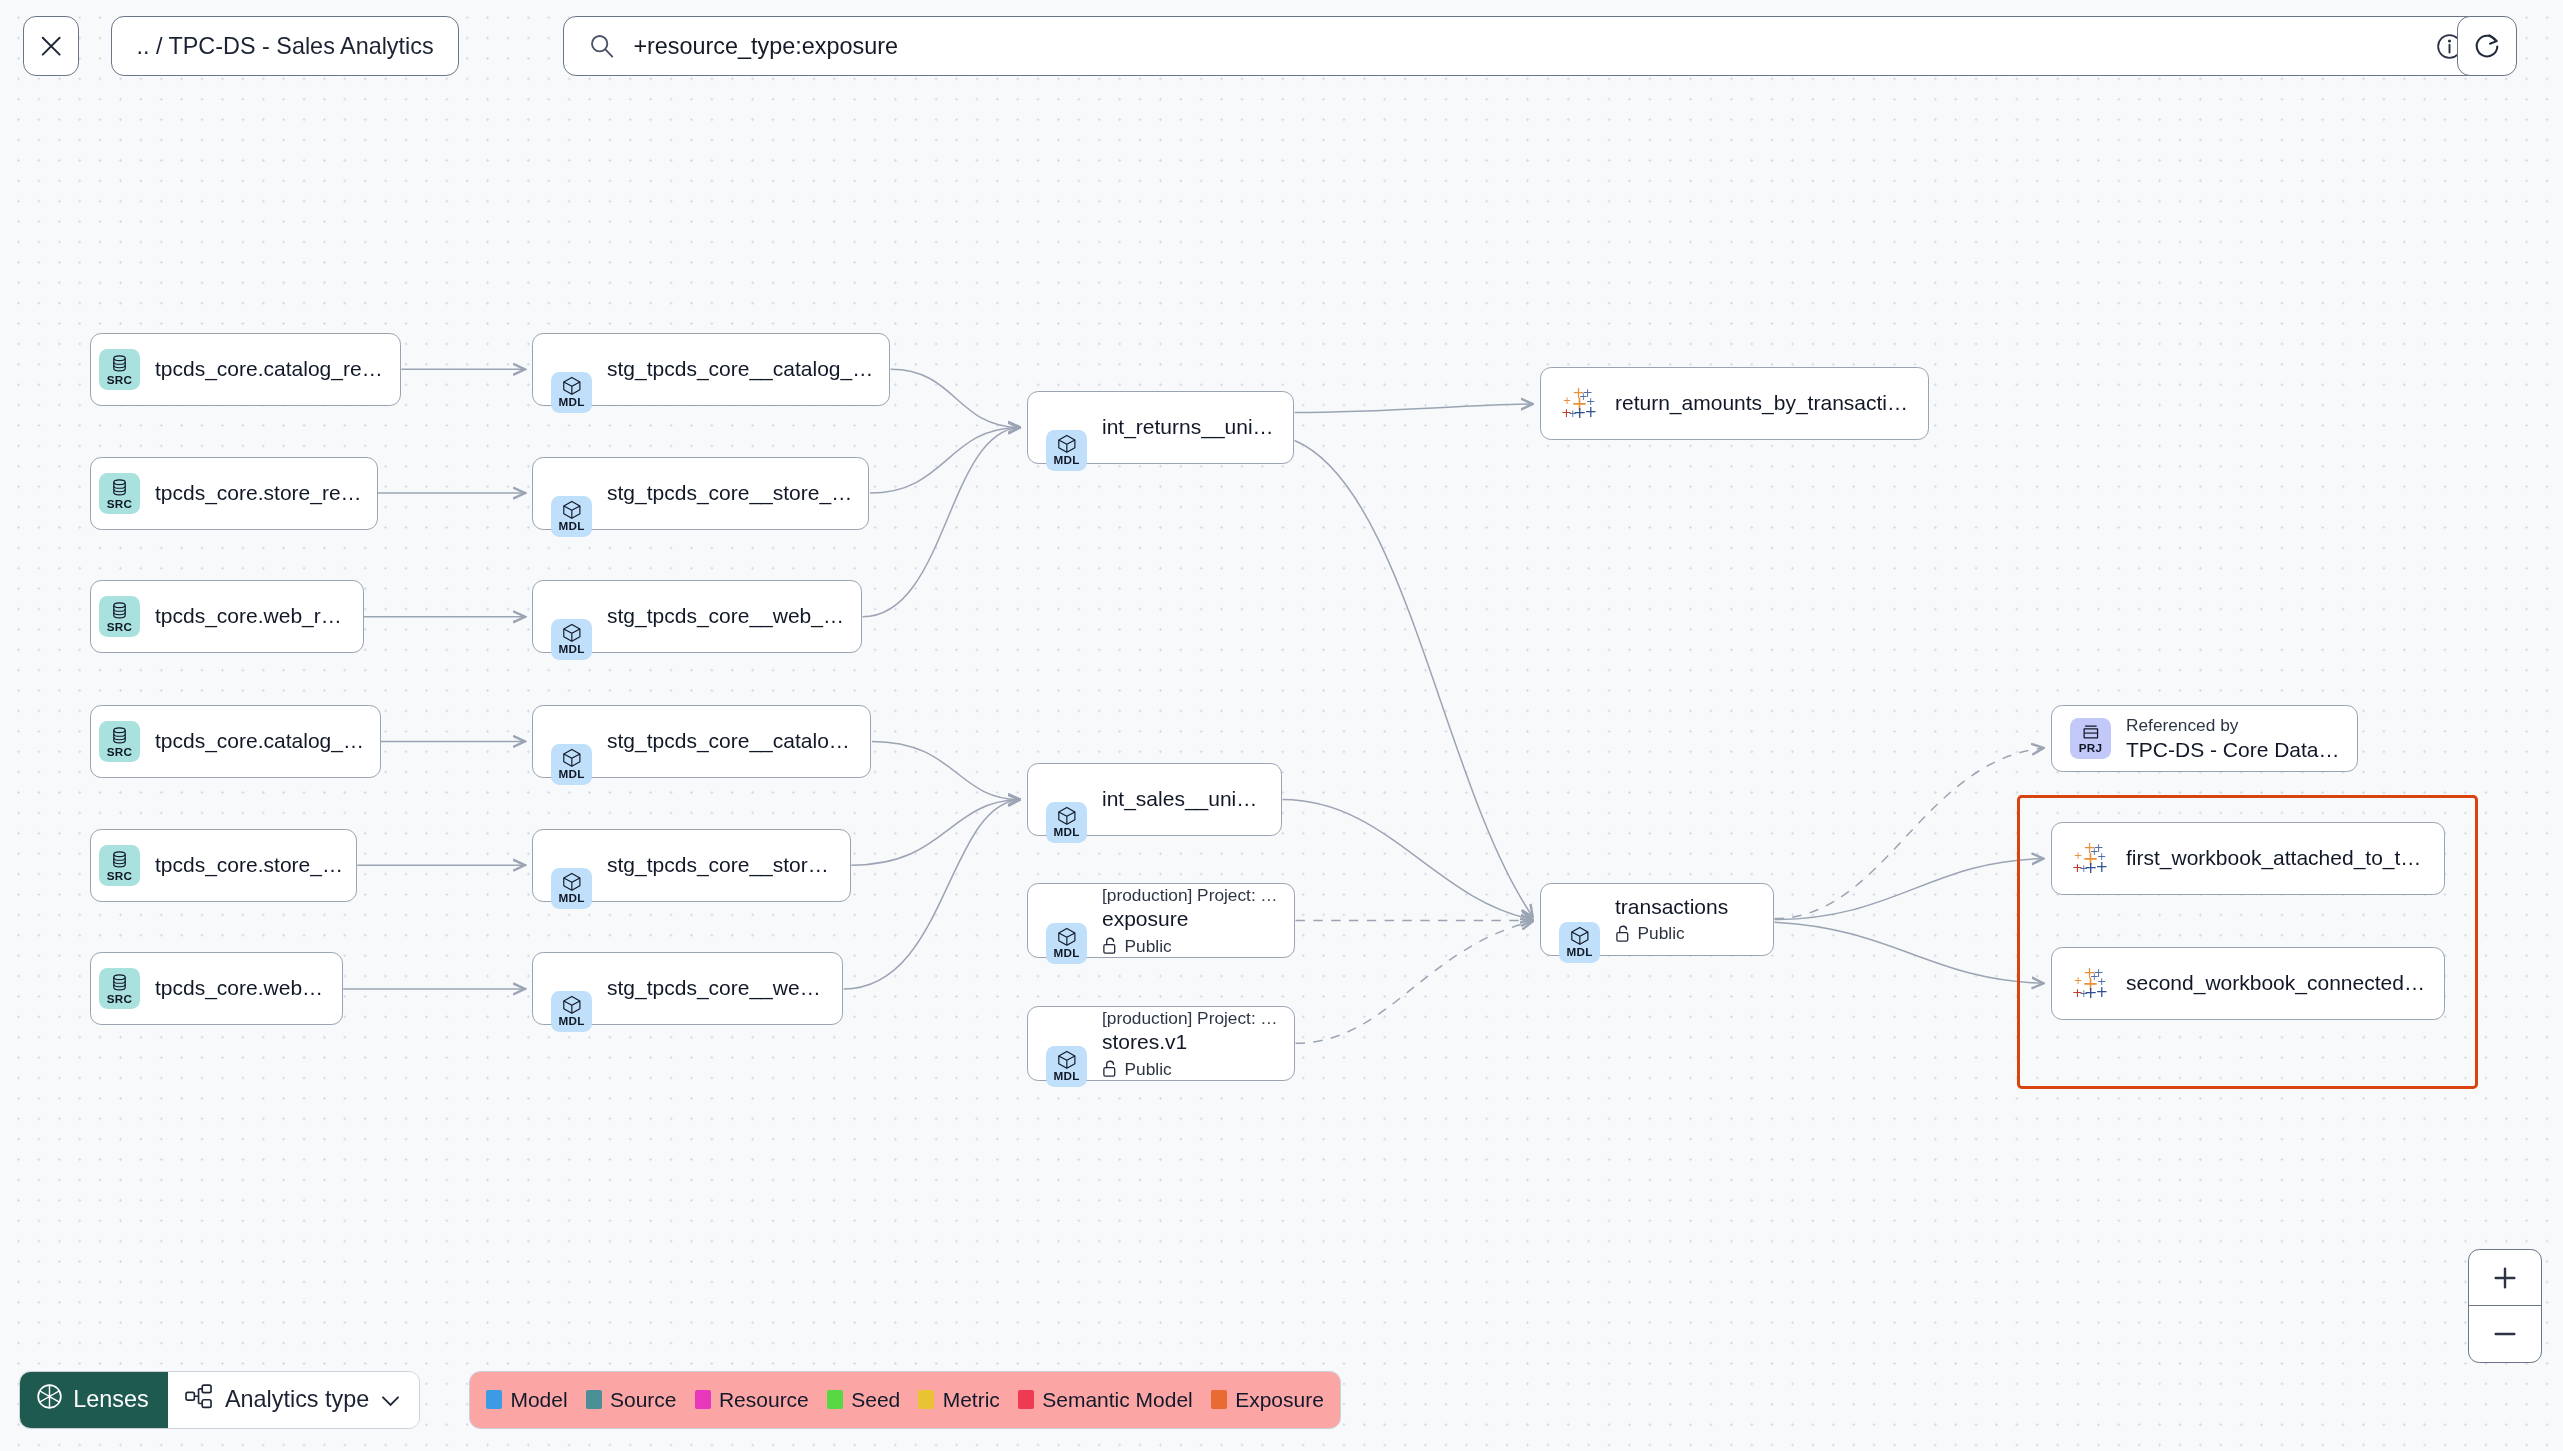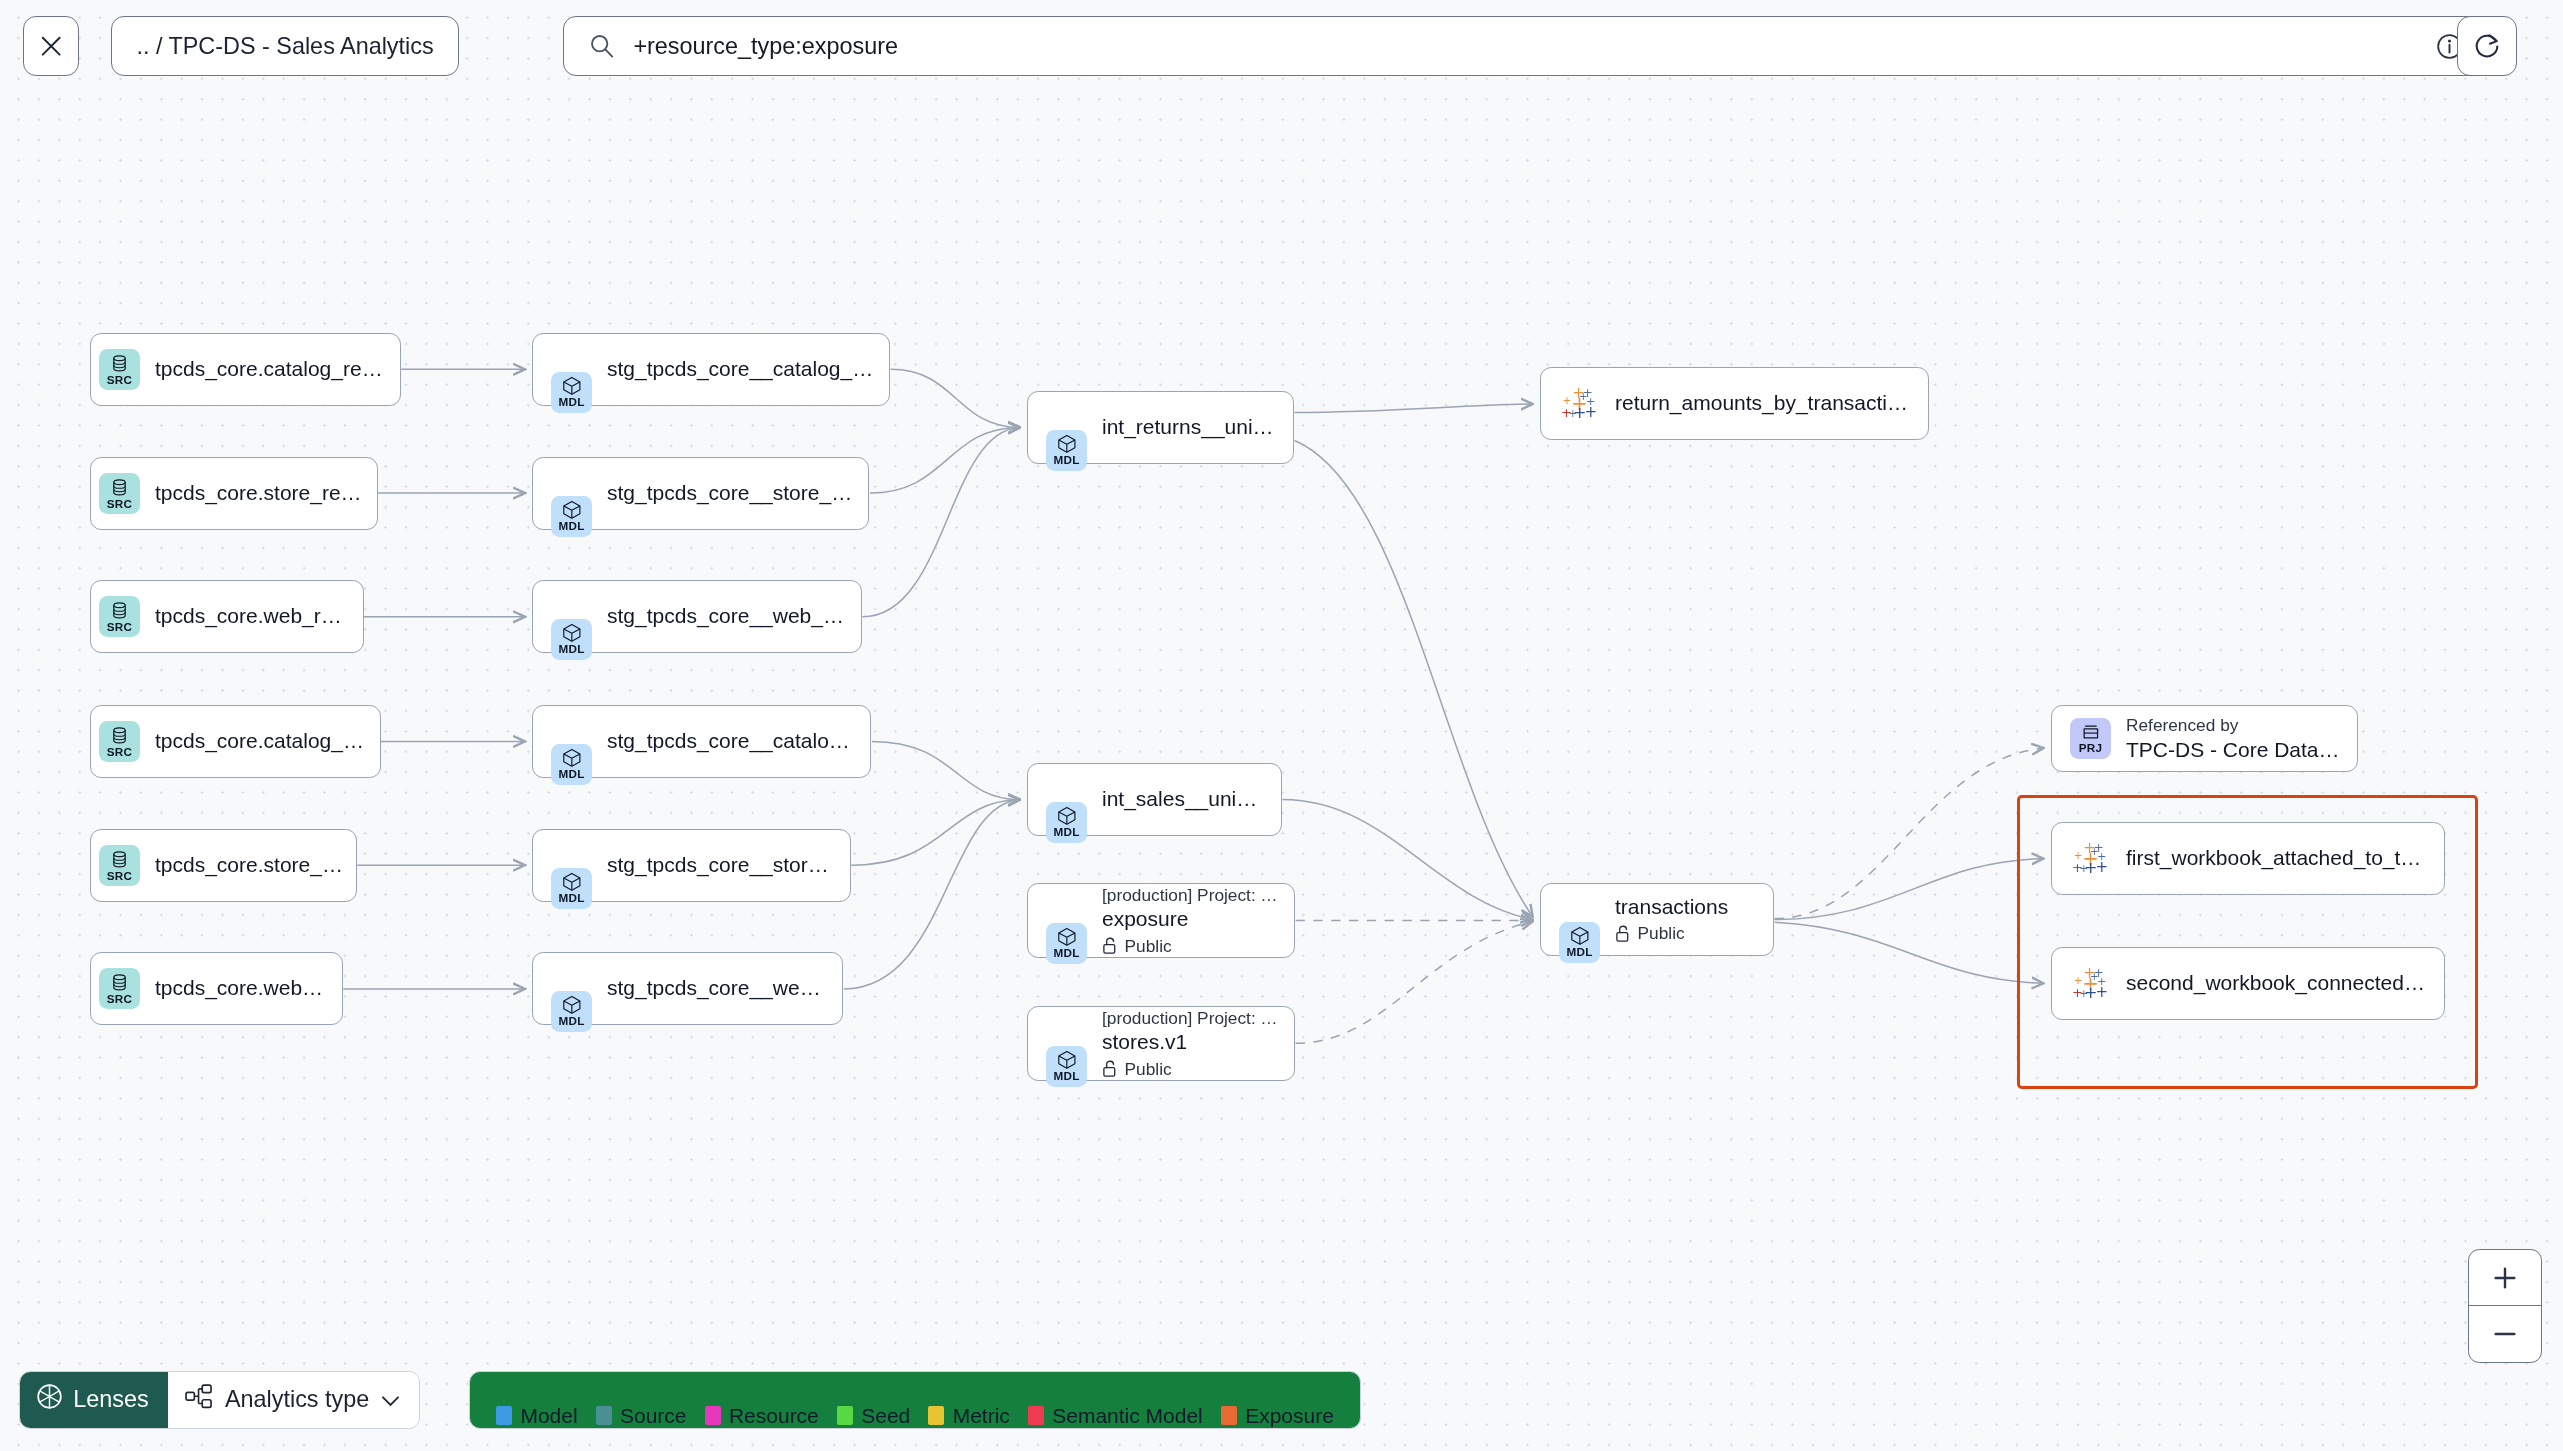--- a/index.html
+++ b/index.html
@@ -148,25 +148,25 @@
   }
   #resource-type-btn {
     background: #fff; color: #1b2333;
     display: flex; align-items: center; gap: 12.2px;
     padding: 0 19px 0 17px;
     font-size: 23.4px;
   }
   #legend {
     position: absolute; left: 469px; top: 22.5px;
     height: 58px;
-    background: #15803d;
+    background: #fca5a5;
     border: 1.2px solid #cbd2dc;
     border-radius: 11.2px;
-    display: flex; align-items: flex-end;
-    padding: 0 26px; gap: 18px;
+    display: flex; align-items: center;
+    padding: 0 16px; gap: 18px;
   }
   .legend-item { display: flex; align-items: center; gap: 8.4px; }
   .legend-swatch { width: 16px; height: 19px; border-radius: 1.9px; }
   .legend-label { font-size: 21px; color: #12192a; white-space: nowrap; }
 
   
   #zoom-controls {
     position: absolute; right: 20.6px; top: 1249px;
     width: 74px;
     background: #fff;

